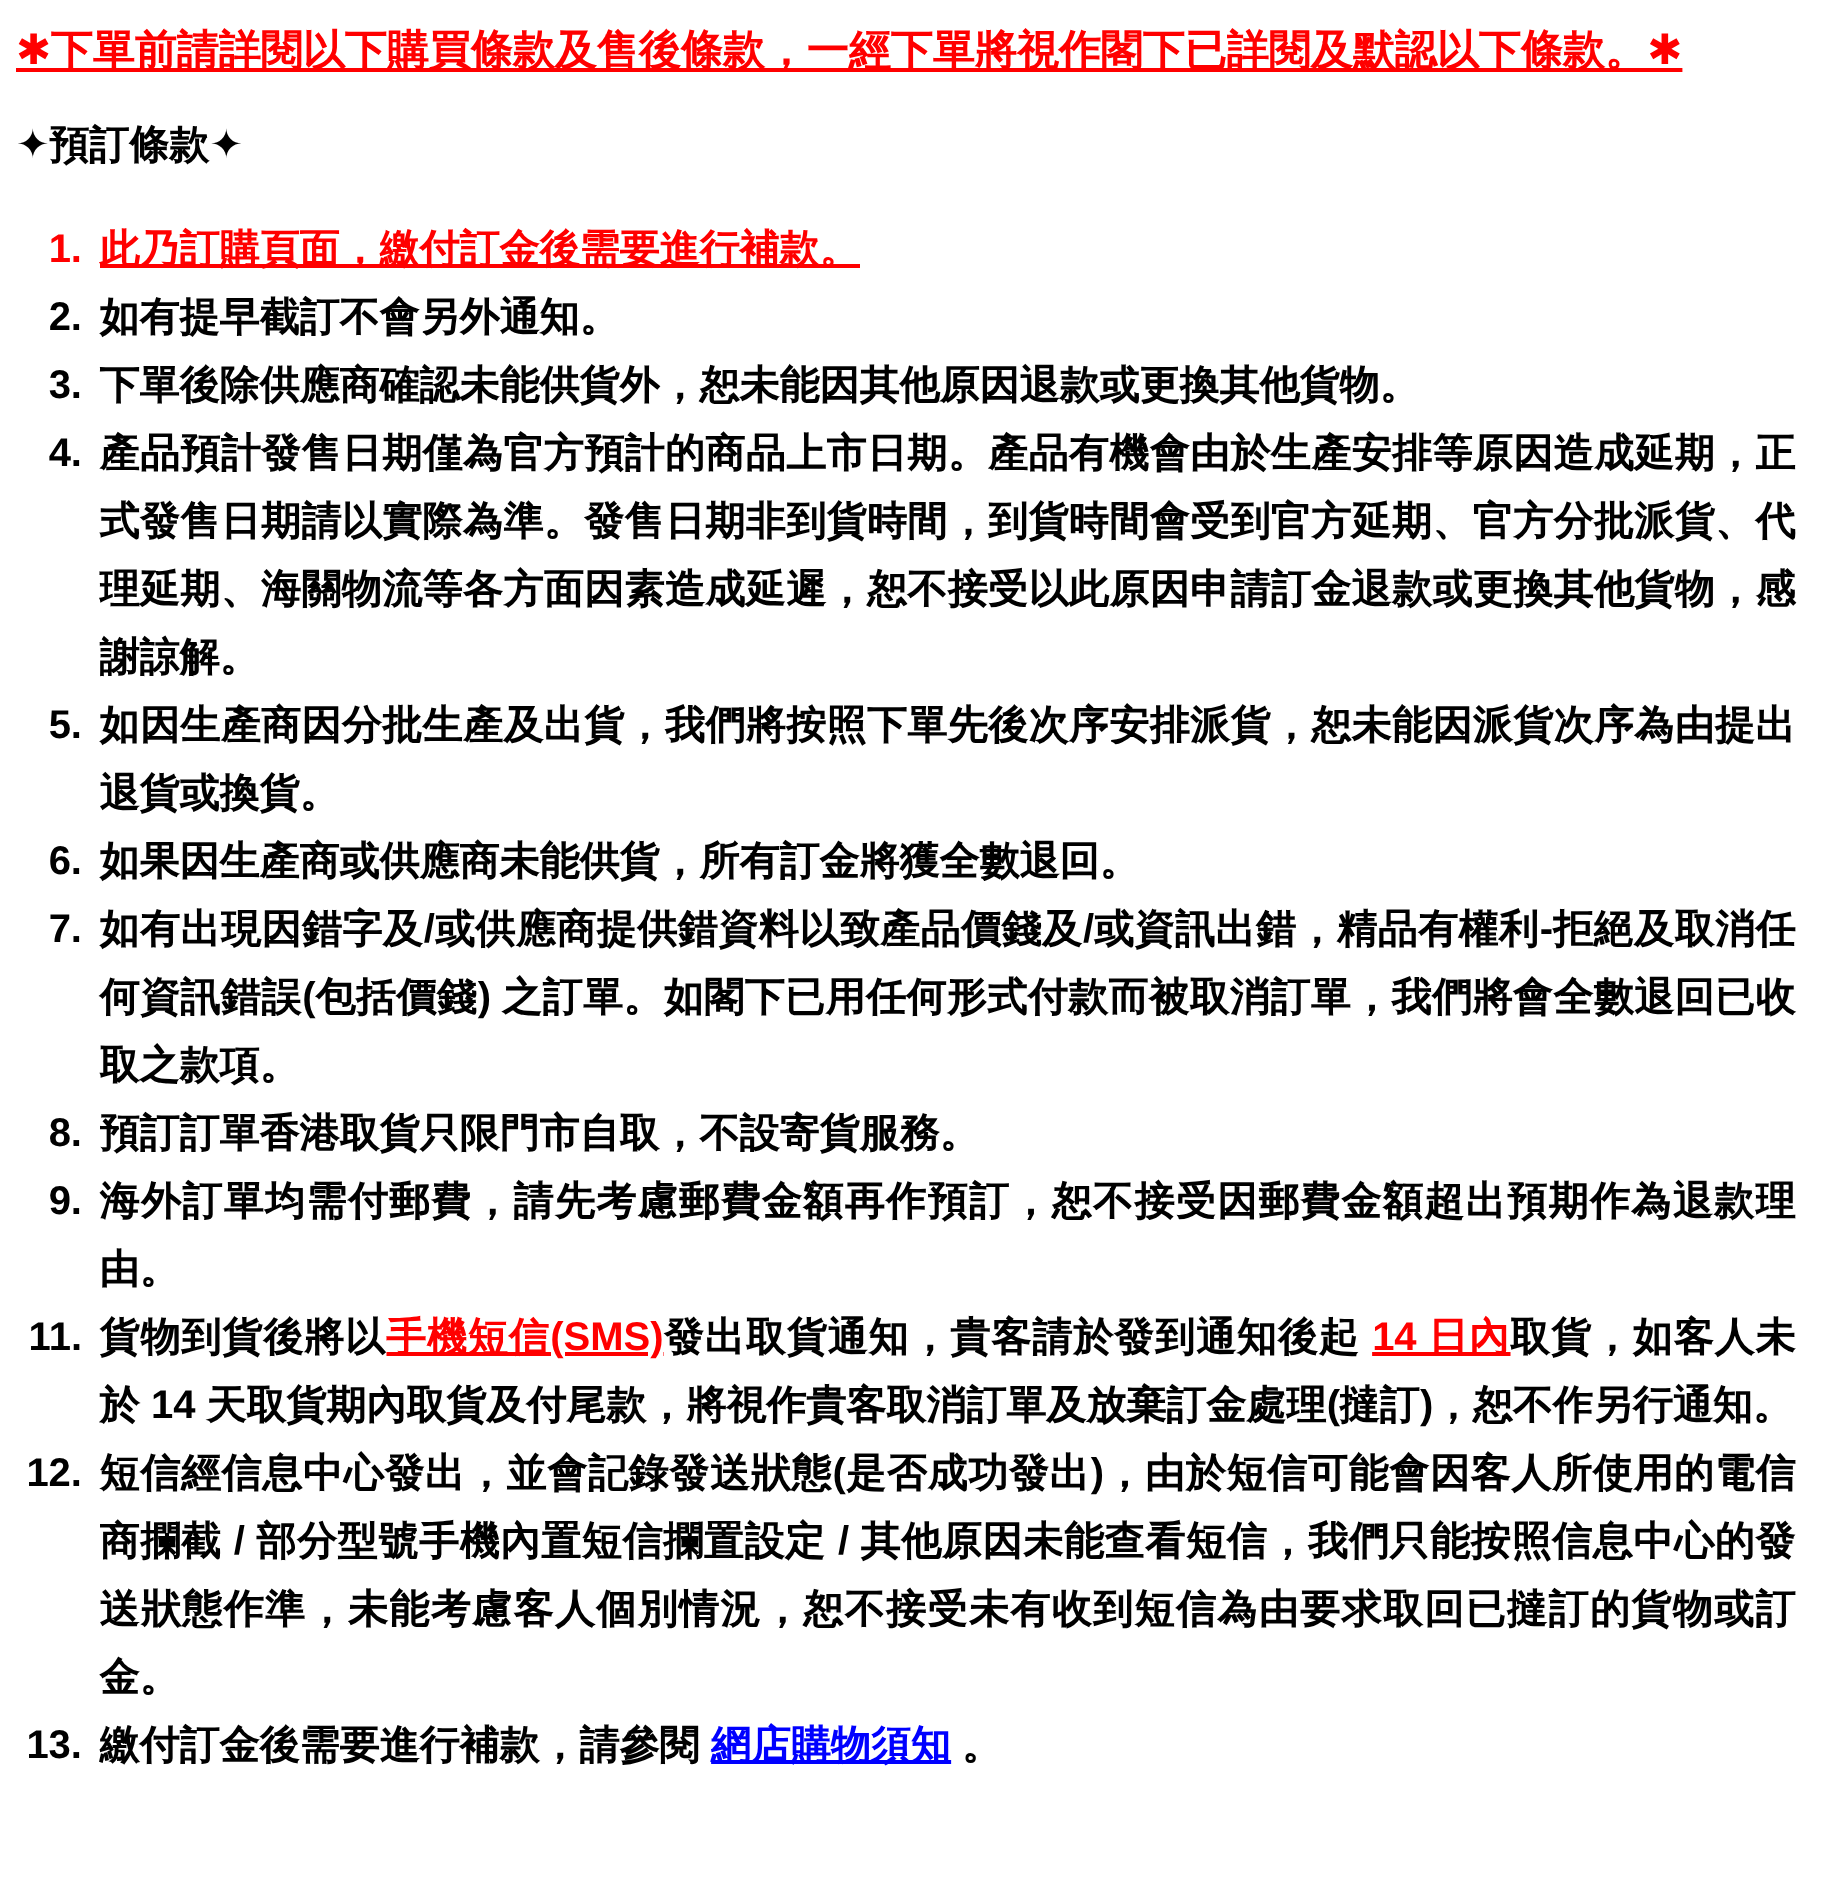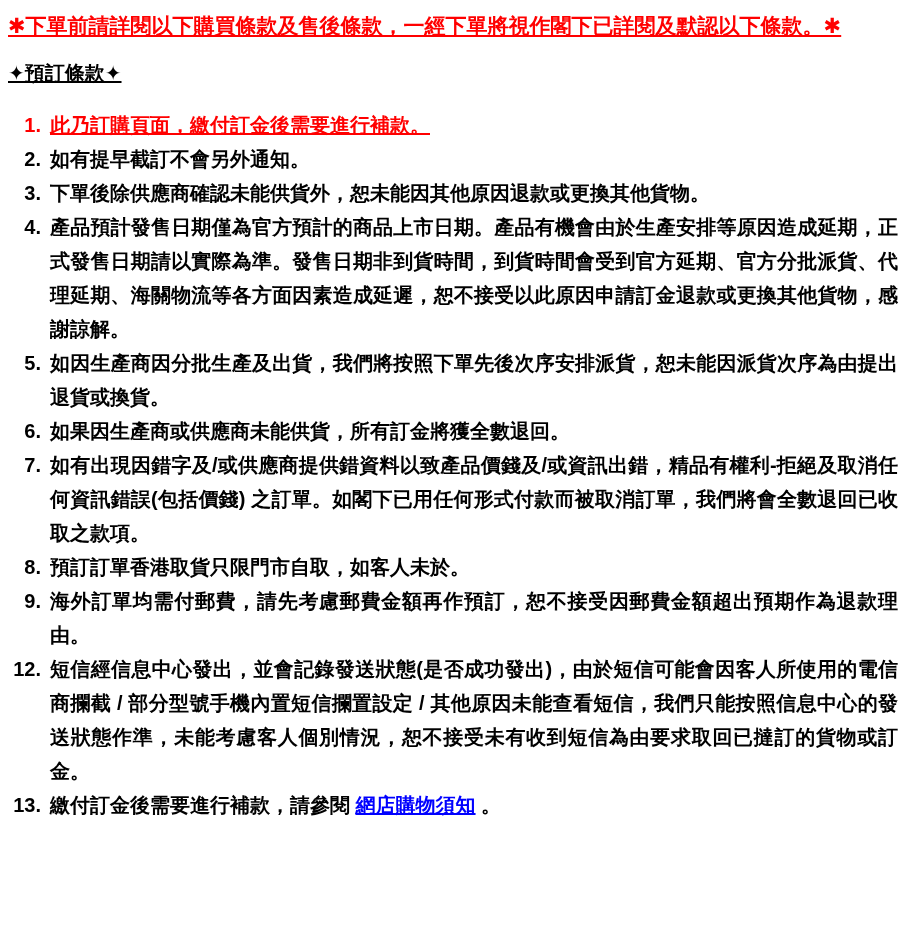--- a/index.html
+++ b/index.html
@@ -19,21 +19,20 @@
     line-height: 27px;
     color: var(--alert-red, #ff0000);
     text-decoration: underline;
     white-space: nowrap;
   }
   .section-title {
     margin: 21px 0 0 0;
     font-size: 20px;
     line-height: 26px;
     color: #000000;
-    text-decoration: underline;
     display: inline-block;
   }
   .terms {
     margin: 22px 0 0 0;
     padding: 0;
   }
   .term {
     display: flex;
     font-size: 20px;
     line-height: 34px;
@@ -96,25 +95,29 @@
       <div class="term">
         <span class="num">6.</span>
         <span class="txt"><span class="seg normal">如果因生產商或供應商未能供貨，所有訂金將獲全數退回。</span></span>
       </div>
       <div class="term">
         <span class="num">7.</span>
         <span class="txt"><span class="seg normal">如有出現因錯字及/或供應商提供錯資料以致產品價錢及/或資訊出錯，精品有權利-拒絕及取消任何資訊錯誤(包括價錢) 之訂單。如閣下已用任何形式付款而被取消訂單，我們將會全數退回已收取之款項。</span></span>
       </div>
       <div class="term">
         <span class="num">8.</span>
-        <span class="txt"><span class="seg normal">預訂訂單香港取貨只限門市自取，如客人未於。</span></span>
+        <span class="txt"><span class="seg normal">預訂訂單香港取貨只限門市自取，不設寄貨服務。</span></span>
       </div>
       <div class="term">
         <span class="num">9.</span>
         <span class="txt"><span class="seg normal">海外訂單均需付郵費，請先考慮郵費金額再作預訂，恕不接受因郵費金額超出預期作為退款理由。</span></span>
+      </div>
+      <div class="term">
+        <span class="num">11.</span>
+        <span class="txt"><span class="seg normal">貨物到貨後將以</span><span class="seg red-underline">手機短信(SMS)</span><span class="seg normal">發出取貨通知，貴客請於發到通知後起 </span><span class="seg red-underline">14 日內</span><span class="seg normal">取貨，如客人未於 14 天取貨期內取貨及付尾款，將視作貴客取消訂單及放棄訂金處理(撻訂)，恕不作另行通知。</span></span>
       </div>
       <div class="term">
         <span class="num">12.</span>
         <span class="txt"><span class="seg normal">短信經信息中心發出，並會記錄發送狀態(是否成功發出)，由於短信可能會因客人所使用的電信商攔截 / 部分型號手機內置短信攔置設定 / 其他原因未能查看短信，我們只能按照信息中心的發送狀態作準，未能考慮客人個別情況，恕不接受未有收到短信為由要求取回已撻訂的貨物或訂金。</span></span>
       </div>
       <div class="term">
         <span class="num">13.</span>
         <span class="txt"><span class="seg normal">繳付訂金後需要進行補款，請參閱 </span><a class="seg link" href="#">網店購物須知</a><span class="seg normal"> 。</span></span>
       </div>
     </div>

